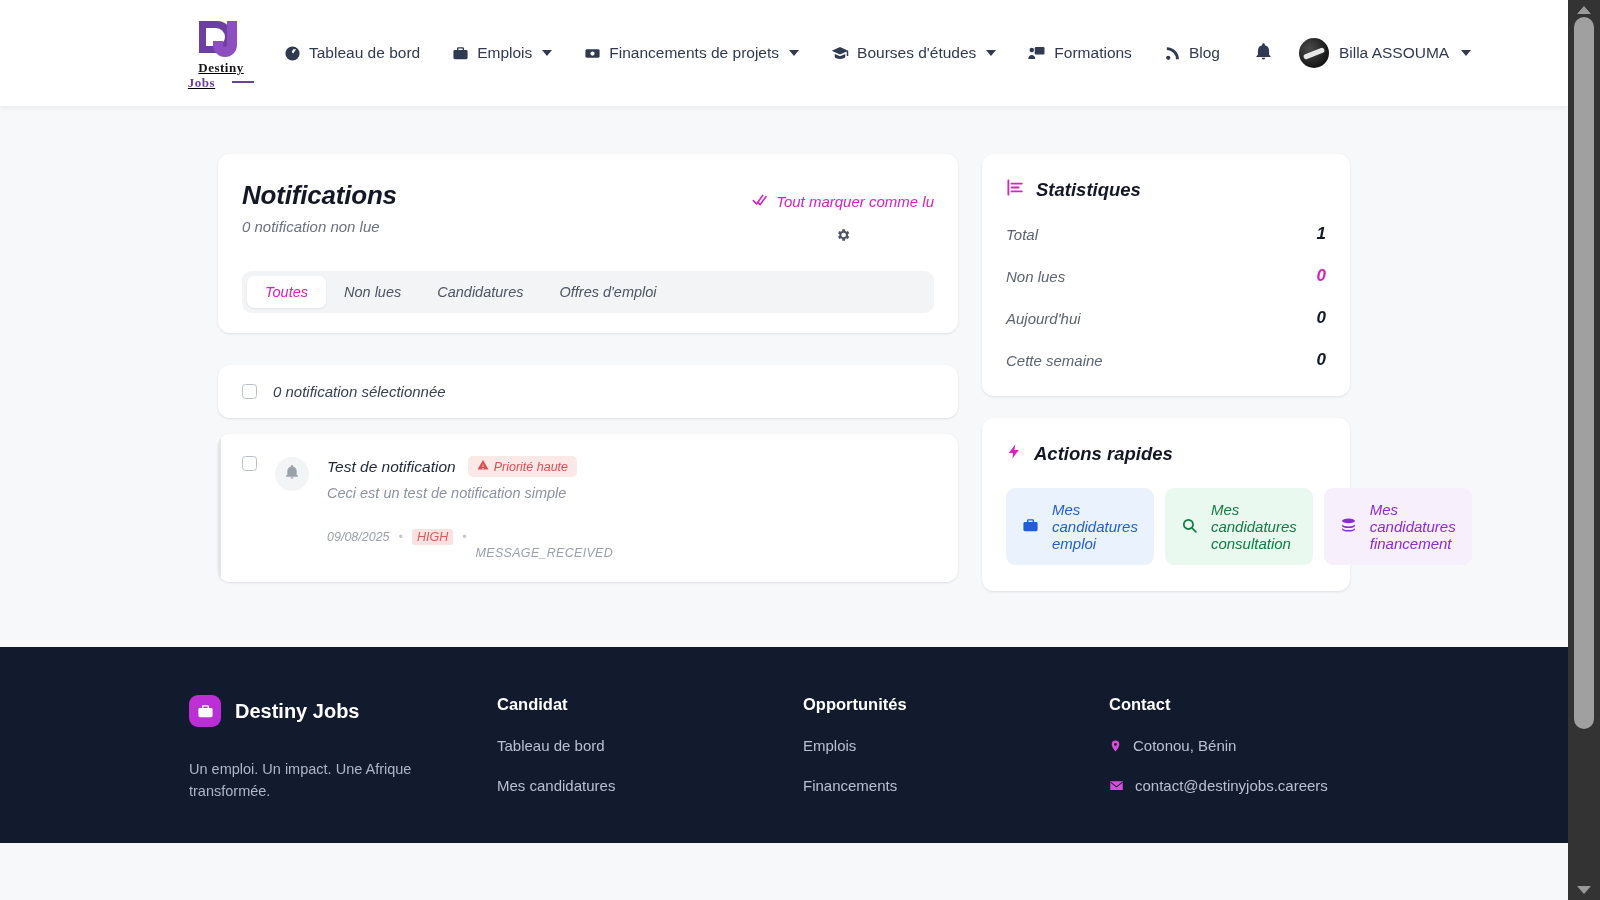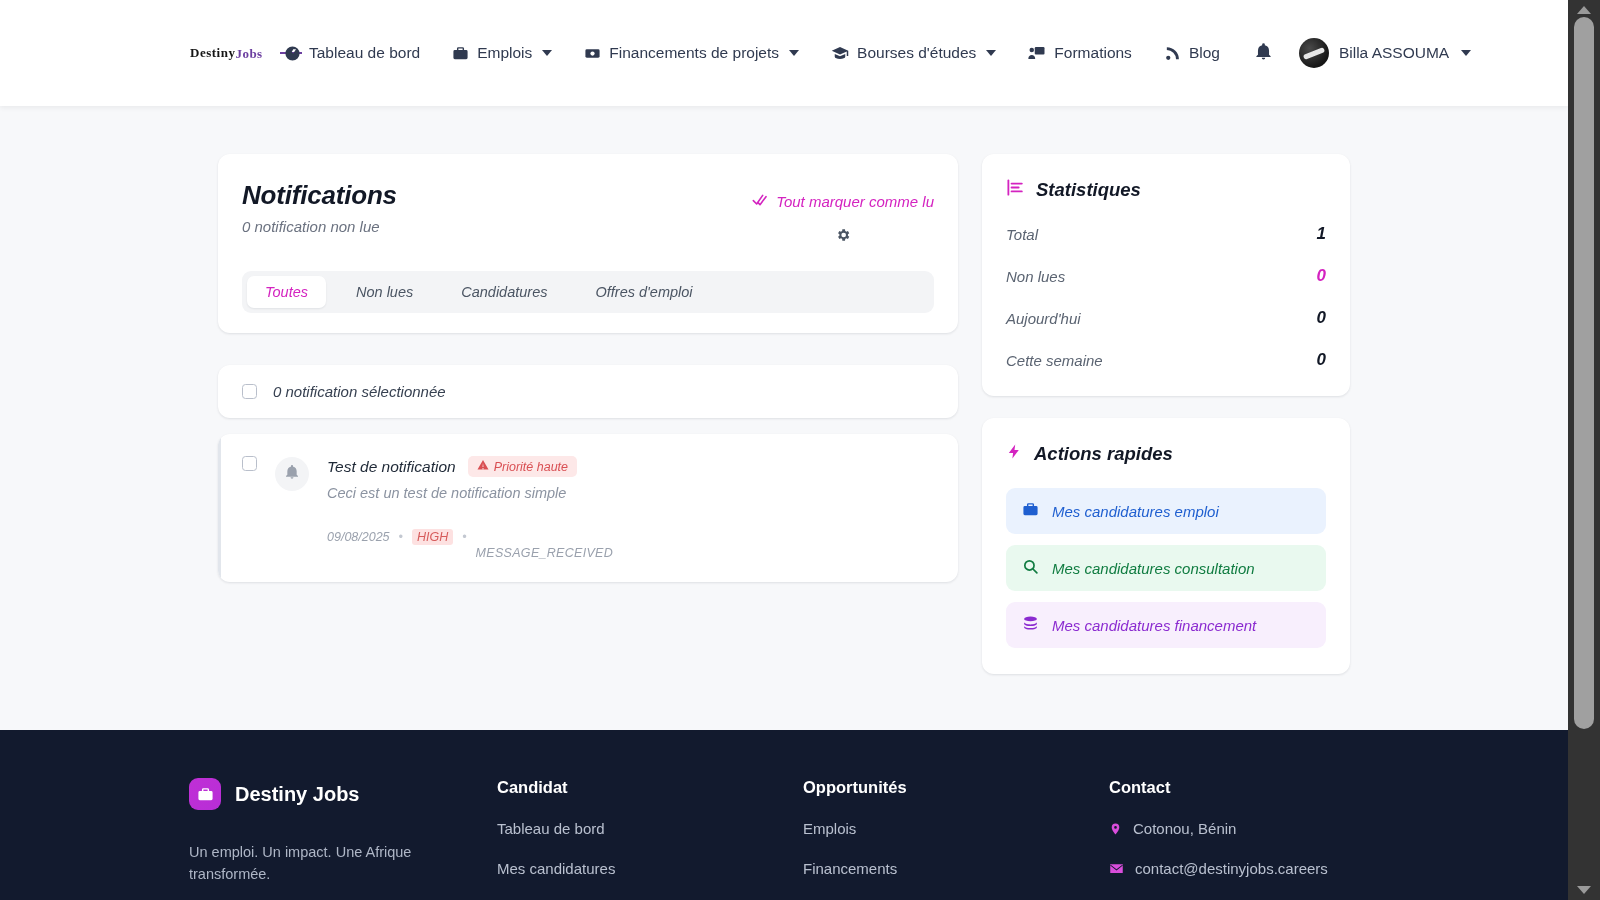--- a/index.html
+++ b/index.html
@@ -51,22 +51,23 @@
     width: 1568px; height: 106px;
     background: #ffffff;
     box-shadow: 0 2px 5px rgba(0,0,0,0.06);
     display: flex;
     align-items: center;
     z-index: 5;
   }
   .brand {
     margin-left: 190px;
     width: 62px;
-    display: flex; flex-direction: row; align-items: center;
+    display: flex; flex-direction: column; align-items: center;
     flex: none;
+    text-decoration: underline;
   }
   .brand-mark { width: 56px; height: 44px; display:block; }
   .brand-name {
     font-family: "Liberation Serif", serif;
     font-weight: bold; font-size: 13px;
     color: #161616; letter-spacing: 0.5px;
     line-height: 14px;
   }
   .brand-sub {
     font-family: "Liberation Serif", serif;
@@ -156,21 +157,21 @@
     display:flex; align-items:center; gap: 8px;
     font-size: 15px; color: #d423c0; cursor: pointer; white-space: nowrap;
   }
   .gear-btn { display:flex; align-items:center; color:#4b5563; cursor:pointer; }
 
   .tabs {
     margin-top: 24px;
     background: #f3f4f6;
     border-radius: 9px;
     padding: 5px;
-    display: flex; align-items: center; gap: 12px;
+    display: flex; align-items: center; gap: 0px;
   }
   .tab {
     padding: 8px 18px;
     font-size: 14.5px;
     color: #4b5563;
     border-radius: 7px;
     cursor: pointer; white-space: nowrap;
   }
   .tab.active {
     background: #ffffff;
@@ -237,21 +238,21 @@
     font-size: 18.5px; font-weight: bold; color: #121826;
   }
   .stat-row {
     display:flex; align-items:center; justify-content:space-between;
     margin-top: 22px;
   }
   .stat-label { font-size: 15px; color: #5b6472; }
   .stat-value { font-size: 17px; font-weight: bold; color: #121826; }
   .stat-value.accent { color: #d423c0; }
 
-  .qa-list { margin-top: 22px; display:flex; flex-direction: column; gap: 11px; }
+  .qa-list { margin-top: 22px; display:flex; flex-direction: row; gap: 11px; }
   .qa-item {
     display:flex; align-items:center; gap: 13px;
     padding: 13px 16px; border-radius: 9px;
     font-size: 15px; cursor: pointer;
   }
   .qa-blue { background: #eaf2fe; color: #1f5fd0; }
   .qa-green { background: #e9f9ef; color: #107c41; }
   .qa-purple { background: #f8effd; color: #8b2bd0; }
 
   

